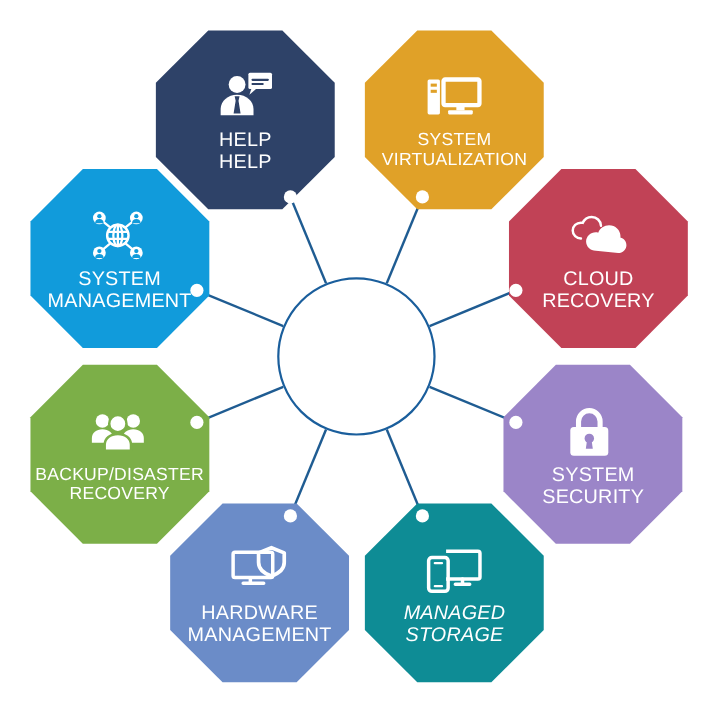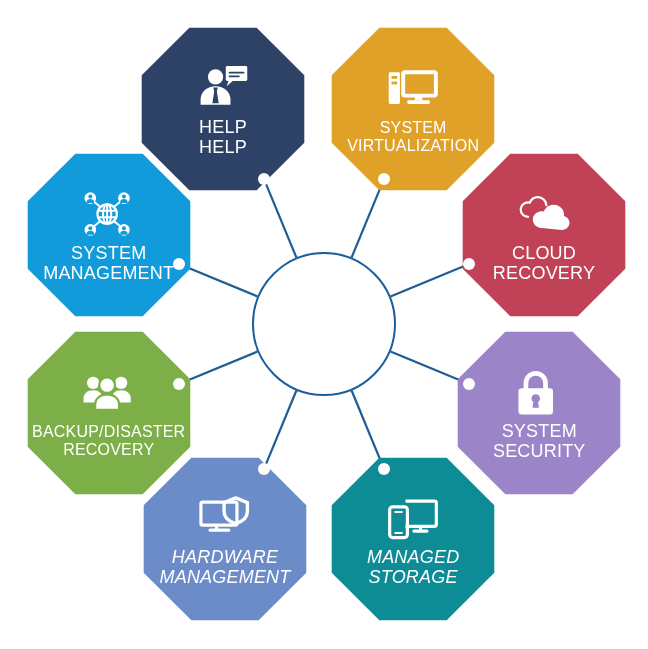--- a/index.html
+++ b/index.html
@@ -110,21 +110,21 @@
     <rect x="5" y="13" width="19" height="33" rx="3.2" fill="none" stroke="#fff" stroke-width="3.4"></rect>
     <path d="M11 18.5h7" stroke="#fff" stroke-width="2.2" stroke-linecap="round"></path>
     <path d="M11 41h7" stroke="#fff" stroke-width="2.2" stroke-linecap="round"></path>
           </svg>
           <div class="lbl" style="font-size: 18px; font-style: italic;">
             <span>MANAGED</span>
             <span>STORAGE</span>
           </div>
         </div>
       </div>
-      <div class="node" style="left: 137px; top: 451.264px; color: rgb(107, 140, 200); font-style: italic;">
+      <div class="node" style="left: 148px; top: 451.264px; color: rgb(107, 140, 200);">
         <svg class="poly" viewBox="0 0 176 176">
           <polygon points="121.68,6.70 169.30,54.32 169.30,121.68 121.68,169.30 54.32,169.30 6.70,121.68 6.70,54.32 54.32,6.70" fill="#6B8CC8"></polygon>
         </svg>
         <div class="inner">
           <svg class="ico" viewBox="0 0 60 50">
     <path d="M6 8h35a1.8 1.8 0 0 1 1.8 1.8v21A1.8 1.8 0 0 1 41 32.6H6A1.8 1.8 0 0 1 4.2 30.8v-21A1.8 1.8 0 0 1 6 8z" fill="none" stroke="#fff" stroke-width="3.4"></path>
     <path d="M21 33v5M14 38h20" stroke="#fff" stroke-width="3.4" stroke-linecap="round"></path>
     <path d="M41.5 3.5 54 8.5v9.2c0 6.4-5.1 10.9-12.5 13.3C34.1 28.6 29 24.1 29 17.7V8.5z" fill="none" stroke="#fff" stroke-width="3.6" stroke-linejoin="round"></path>
           </svg>
           <div class="lbl" style="font-size: 18px;">

